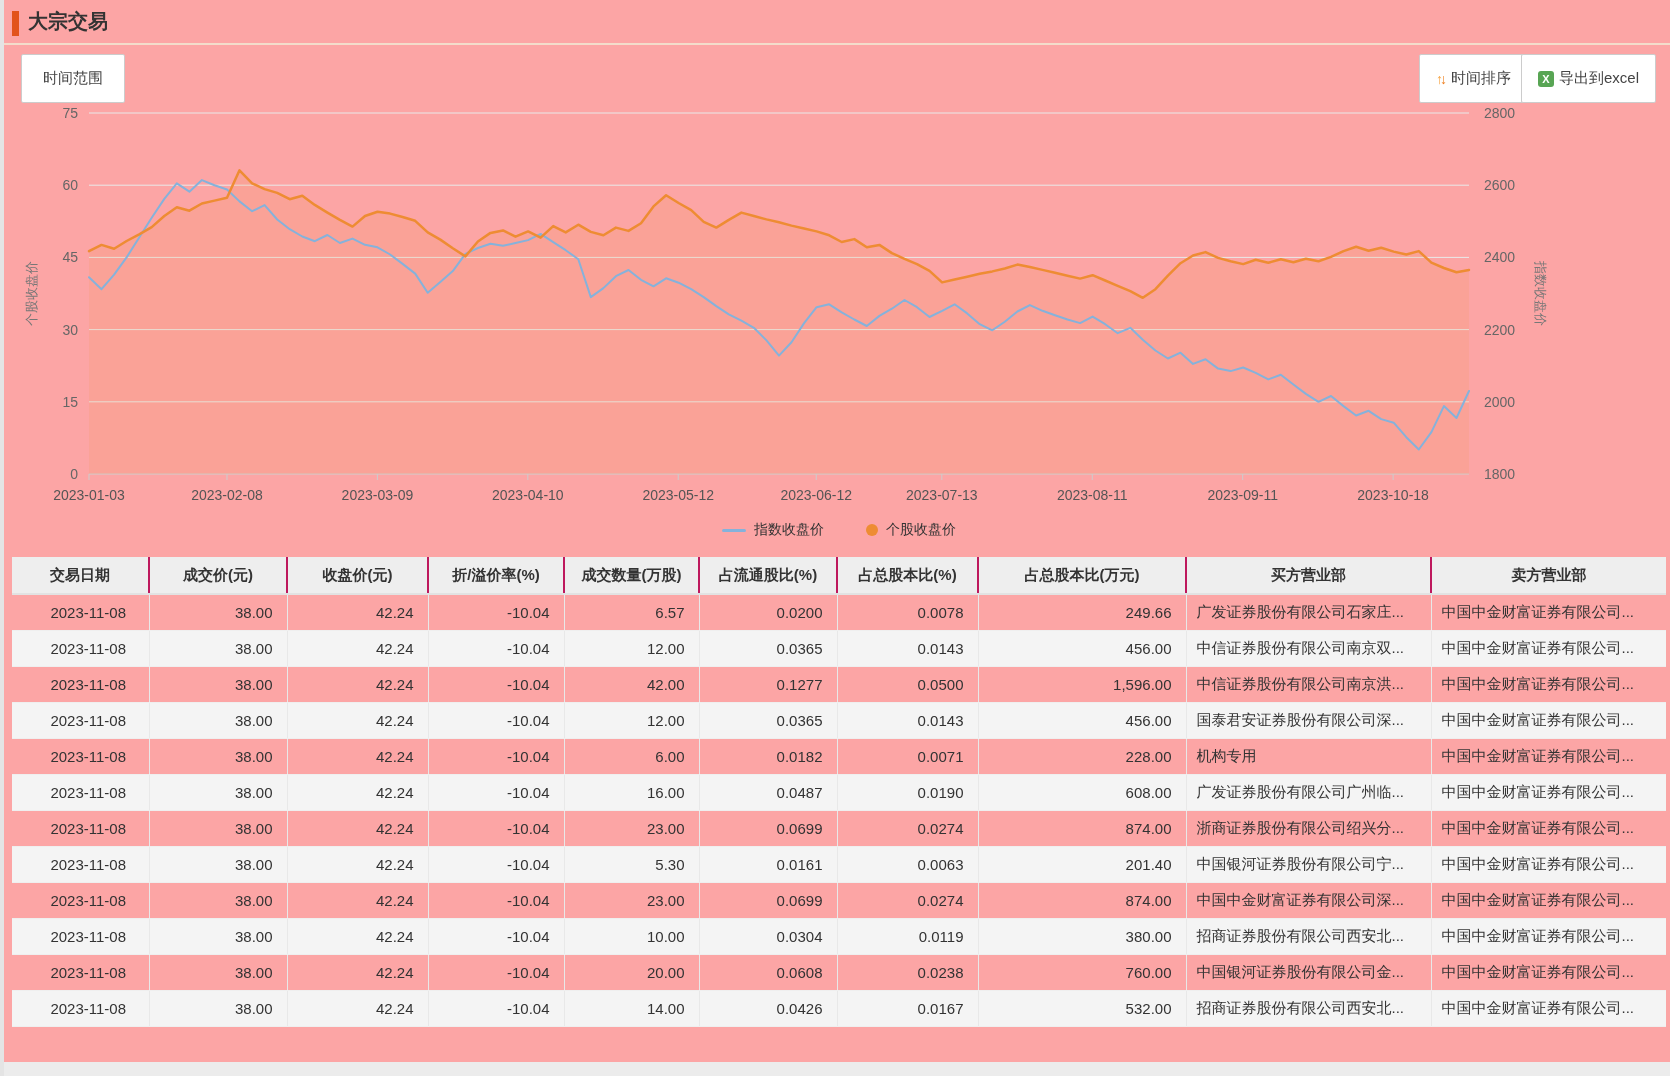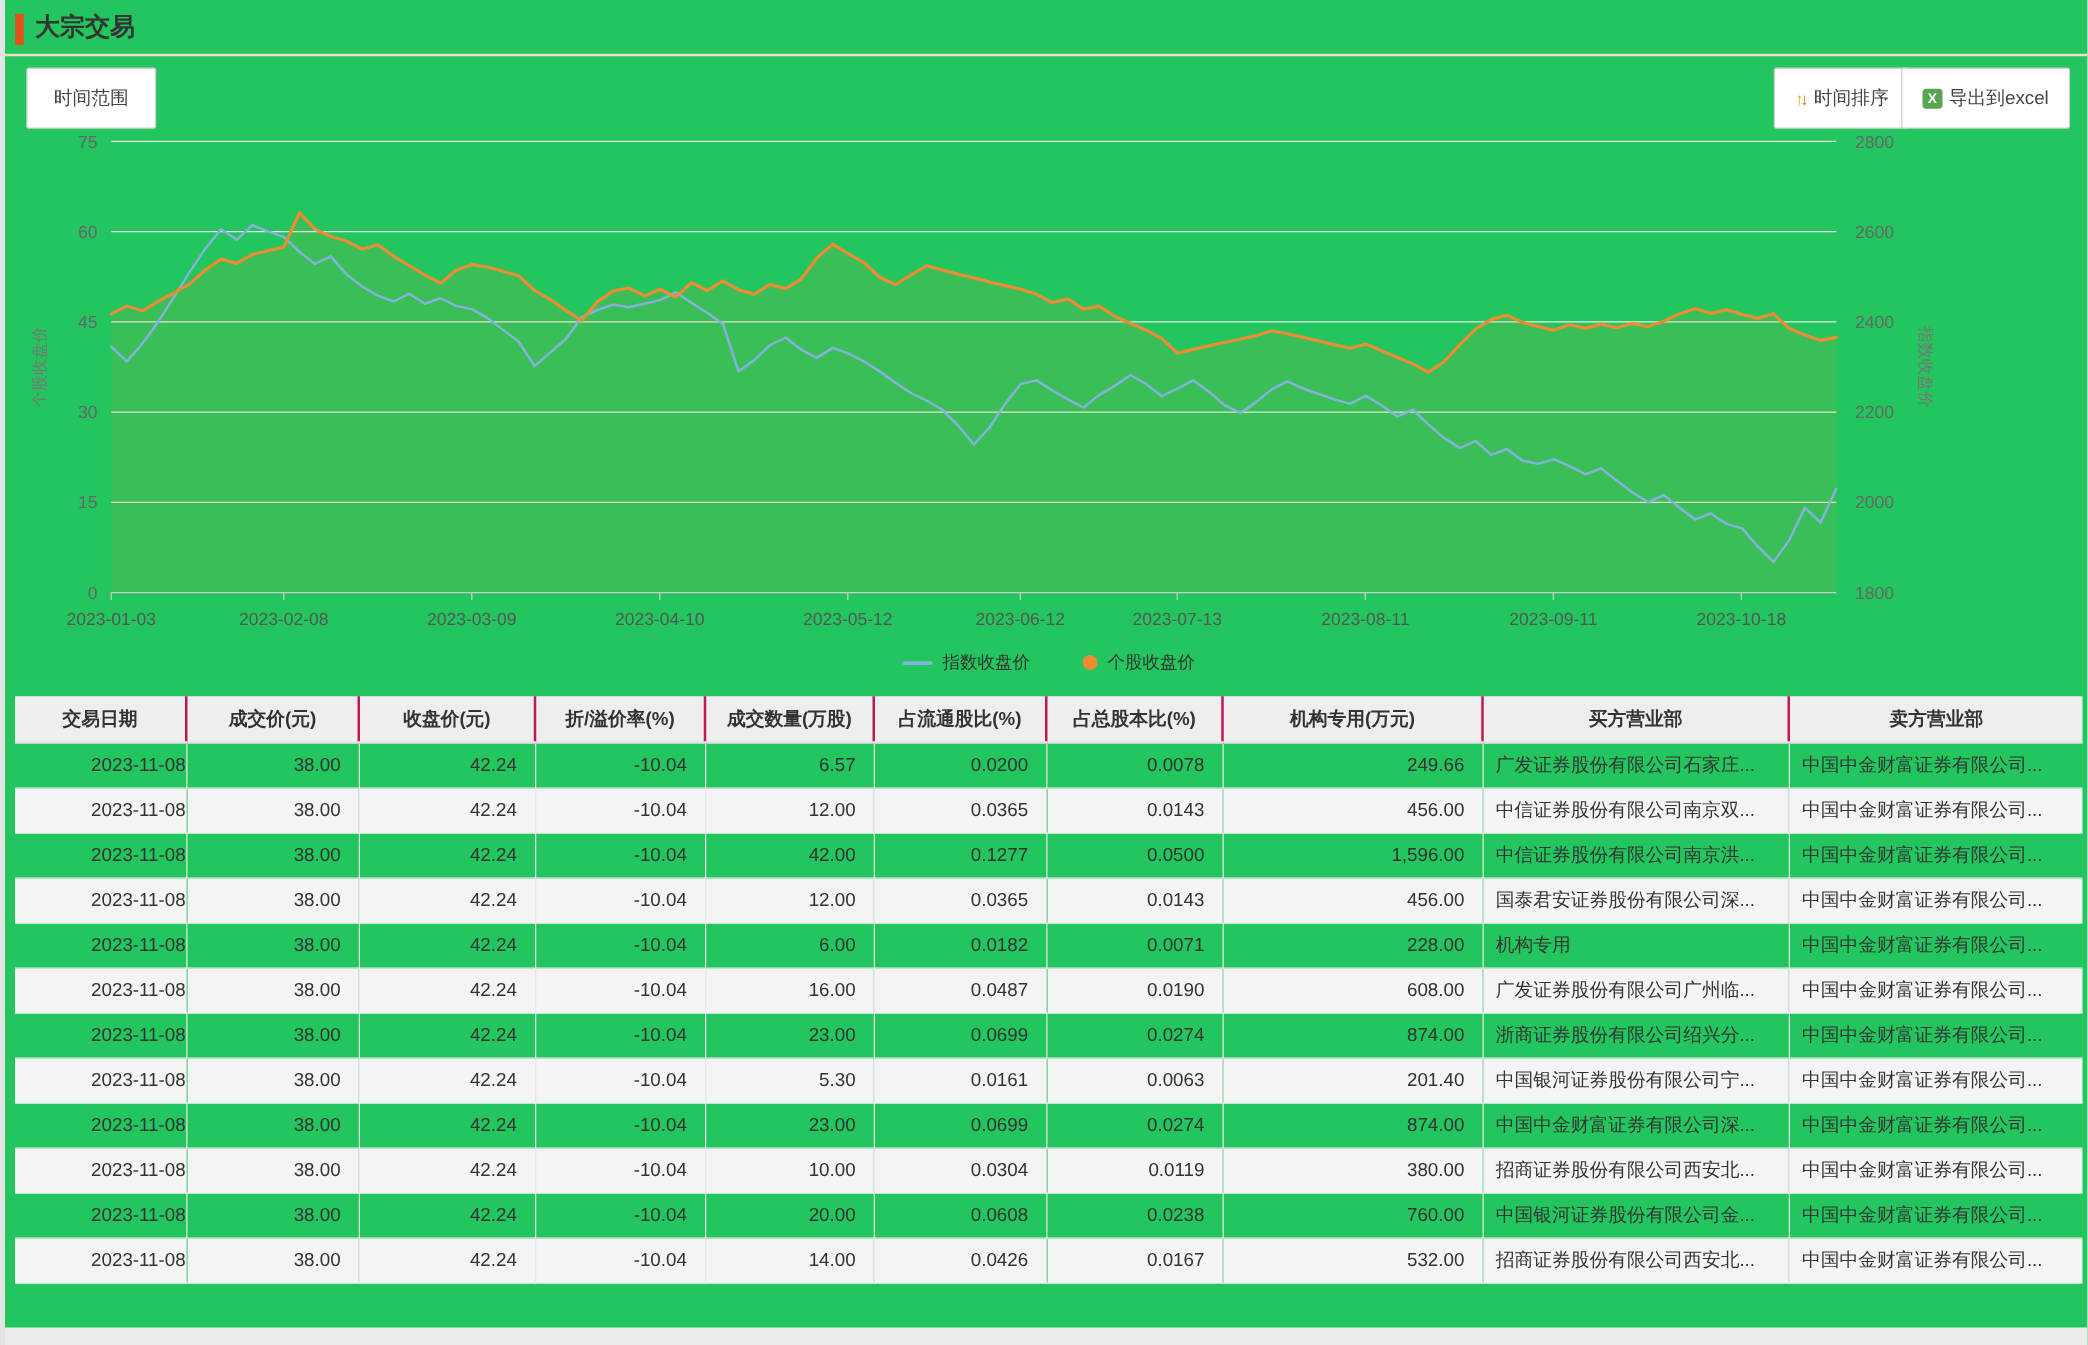--- a/index.html
+++ b/index.html
@@ -1,16 +1,16 @@
 <!DOCTYPE html>
 <html><head>
 <meta charset="utf-8">
 <style>
   html,body{margin:0;padding:0;background:#fff;}
-  .page{position:relative;width:1670px;height:1076px;background:#22c55e;overflow:hidden;
+  .page{position:relative;width:1670px;height:1076px;background:#fca5a5;overflow:hidden;
         font-family:"Liberation Sans","DejaVu Sans",sans-serif;color:#333;
         border-left:4px solid #e4e4e4;box-sizing:border-box;}
   
   .accent{position:absolute;left:8px;top:11px;width:7px;height:25px;background:#e2531c;}
   .page-title{position:absolute;left:24px;top:8px;margin:0;font-size:20px;font-weight:bold;color:#333;}
   .title-divider{position:absolute;left:0;top:43px;width:1666px;height:2px;background:#f3dccb;}
   
   .btn{position:absolute;top:54px;height:49px;background:#fff;border:1px solid #ccc;border-radius:2px;
        font-family:inherit;font-size:15px;color:#444;padding:0 16px;cursor:pointer;
        display:flex;align-items:center;gap:5px;box-sizing:border-box;}
@@ -35,21 +35,21 @@
   
   .tbl-wrap{position:absolute;left:8px;top:557px;width:1654px;}
   table{border-collapse:collapse;table-layout:fixed;width:1654px;font-size:15px;}
   thead th{background:#eee;height:36px;font-weight:bold;color:#333;border-right:2px solid #be185d;
            border-bottom:2px solid #e2e2e2;padding:0;}
   thead th:last-child{border-right:none;}
   tbody td{height:35px;padding:0;white-space:nowrap;overflow:hidden;color:#333;
            border-right:1px solid #e8e8e8;border-bottom:1px solid #efefef;}
   tbody td:last-child{border-right:none;}
   tbody tr.alt td{background:#f4f4f4;}
-  td.al{ text-align:right; padding-left:16px;}
+  td.al{ text-align:center; padding-left:16px;}
   td.ar{ text-align:right;padding-right:14px;}
   td.aname{text-align:left;padding-left:10px;}
   .bottom-strip{position:absolute;left:0;top:1062px;width:1666px;height:14px;background:#ececec;}
 </style>
 </head>
 <body>
 
 <div class="page">
 
   <span class="accent"></span>
@@ -144,21 +144,21 @@
         </colgroup>
       <thead>
           <tr id="tbl-head">
             <th>交易日期</th>
             <th>成交价(元)</th>
             <th>收盘价(元)</th>
             <th>折/溢价率(%)</th>
             <th>成交数量(万股)</th>
             <th>占流通股比(%)</th>
             <th>占总股本比(%)</th>
-            <th>机构专用(万元)</th>
+            <th>占总股本比(万元)</th>
             <th>买方营业部</th>
             <th>卖方营业部</th>
           </tr>
         </thead>
       <tbody id="tbl-body">
           <tr>
             <td class="al">2023-11-08</td>
             <td class="ar">38.00</td>
             <td class="ar">42.24</td>
             <td class="ar">-10.04</td>

